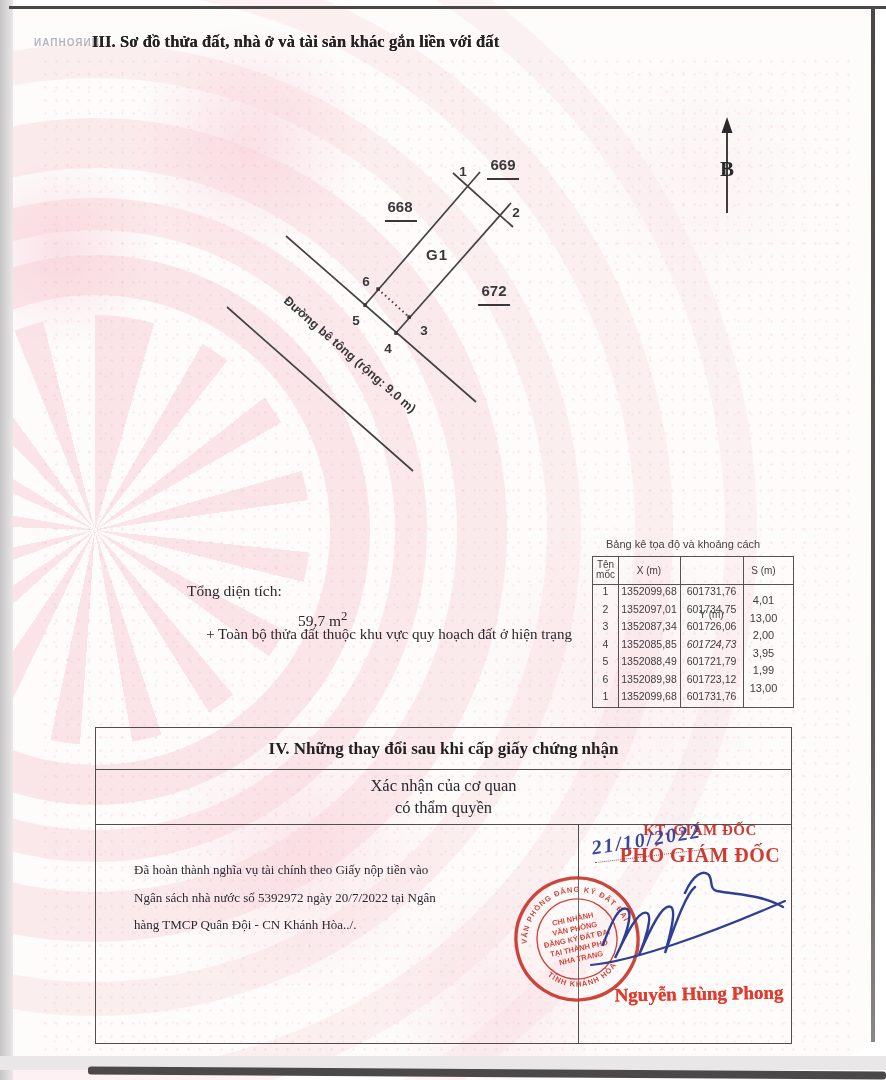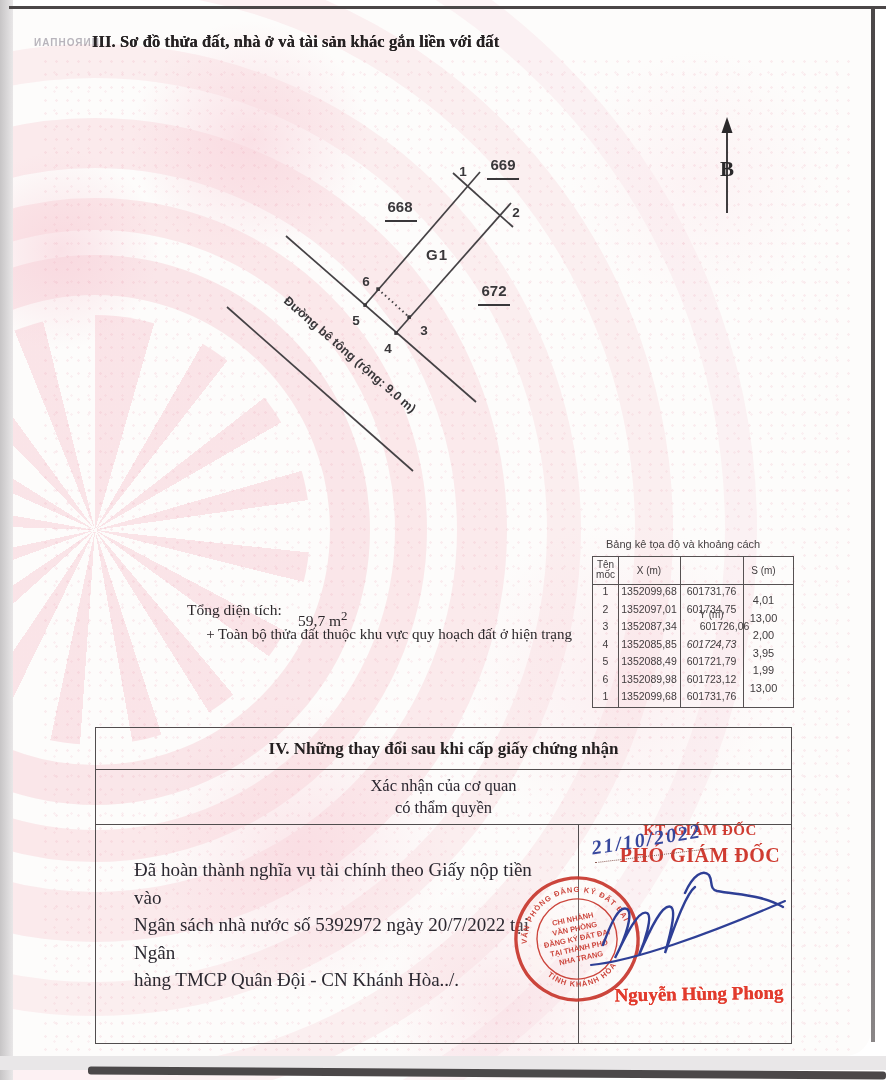--- a/index.html
+++ b/index.html
@@ -45,21 +45,21 @@
   
   .s4{border:1.4px solid #514d4e;}
   .s4-title{height:41px;line-height:41px;text-align:center;font-weight:bold;font-size:17px;
             color:#242021;border-bottom:1.2px solid #514d4e;}
   .s4-heads{display:flex;height:54px;border-bottom:1.2px solid #514d4e;}
   .s4-h1{width:483px;border-right:1.2px solid #514d4e;display:flex;align-items:center;justify-content:center;
          font-size:16.5px;color:#2b2730;}
   .s4-h2{flex:1;text-align:center;font-size:16.5px;color:#2b2730;padding-top:5px;line-height:22px;}
   .s4-body{display:flex;height:218px;}
   .s4-c1{width:483px;border-right:1.2px solid #514d4e;padding:31px 18px 0 38px;box-sizing:border-box;
-         font-size:19px;line-height:27.5px;color:#2b2830;}
+         font-size:13px;line-height:27.5px;color:#2b2830;}
   .s4-c2{flex:1;position:relative;}
 
   .red-line{position:absolute;left:30px;width:182px;text-align:center;font-weight:bold;
             font-family:"Liberation Serif",serif;color:#cf3b31;letter-spacing:.5px;}
   .hand-date{position:absolute;left:12px;top:3px;font-style:italic;font-weight:bold;font-size:20px;
              letter-spacing:2px;color:#36479d;transform:rotate(-9deg);white-space:nowrap;z-index:6;}
   .date-dots{position:absolute;left:16px;top:30px;width:118px;border-bottom:1.6px dotted #8a5a54;
              transform:rotate(-7deg);z-index:5;}
   .signer{position:absolute;left:30px;top:158px;width:180px;text-align:center;font-weight:bold;
           font-size:19px;color:#e23b2d;transform:rotate(-1deg);text-shadow:0 0 .5px #e23b2d;}
@@ -137,21 +137,21 @@
     <text x="287" y="160" class="dlab" font-size="15" letter-spacing="1" text-anchor="middle">G1</text>
     <text transform="translate(133,202) rotate(41)" class="dlab" font-size="12.5">Đường bê tông (rộng: 9.0 m)</text>
   </svg>
 
   <svg class="abs" style="left:700px;top:116px;" width="56" height="104" viewBox="0 0 56 104">
     <line x1="27" y1="10" x2="27" y2="97" stroke="#2b292b" stroke-width="1.8"></line>
     <polygon points="27,1 21.5,17 32.5,17" fill="#2b292b"></polygon>
     <text x="27" y="60" text-anchor="middle" class="north-b">B</text>
   </svg>
 
-  <div class="abs area-label" style="left:187px;top:601px;">Tổng diện tích:</div>
+  <div class="abs area-label" style="left:187px;top:582px;">Tổng diện tích:</div>
   <div class="abs area-value" style="left:298px;top:608px;">
     <span>59,7 m</span><sup>2</sup>
   </div>
   <div class="abs serif15" style="left:128px;top:626px;width:444px;text-align:right;">+ Toàn bộ thửa đất thuộc khu vực quy hoạch đất ở hiện trạng</div>
 
   <div class="abs ctab-title" style="left:606px;top:538px;">Bảng kê tọa độ và khoảng cách</div>
   <div class="abs ctab" style="left:592px;top:556px;width:191px;height:150px;padding-left:9px;">
     <div class="vline" style="left:25px;"></div>
     <div class="vline" style="left:87px;"></div>
     <div class="vline" style="left:150px;"></div>
@@ -167,21 +167,21 @@
       <div style="width:63px;">601731,76</div>
     </div>
     <div class="crow" style="left:0;top:45.5px;">
       <div style="width:25px;">2</div>
       <div style="width:62px;">1352097,01</div>
       <div style="width:63px;">601734,75</div>
     </div>
     <div class="crow" style="left:0;top:63px;">
       <div style="width:25px;">3</div>
       <div style="width:62px;">1352087,34</div>
-      <div style="width:63px;margin-left:13px;">601726,06</div>
+      <div style="width:63px;">601726,06</div>
     </div>
     <div class="crow" style="left:0;top:80.5px;">
       <div style="width:25px;">4</div>
       <div style="width:62px;">1352085,85</div>
       <div style="width:63px;font-style:italic;">601724,73</div>
     </div>
     <div class="crow" style="left:0;top:98px;">
       <div style="width:25px;">5</div>
       <div style="width:62px;">1352088,49</div>
       <div style="width:63px;">601721,79</div>

